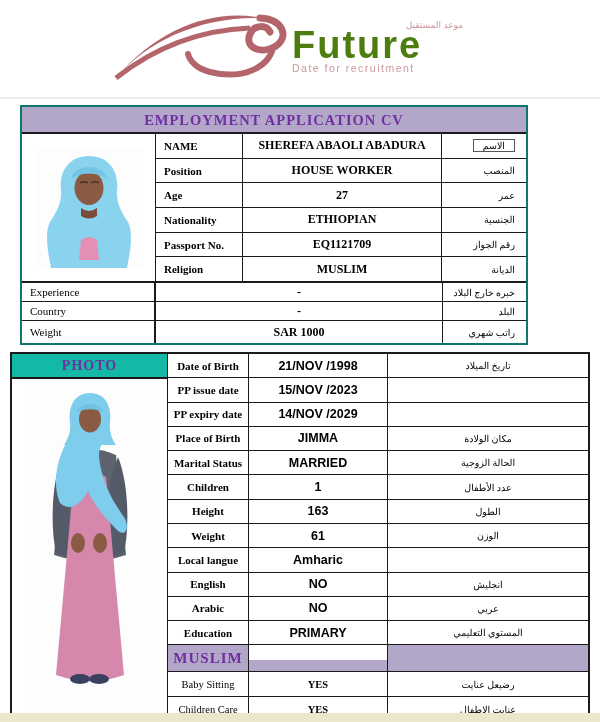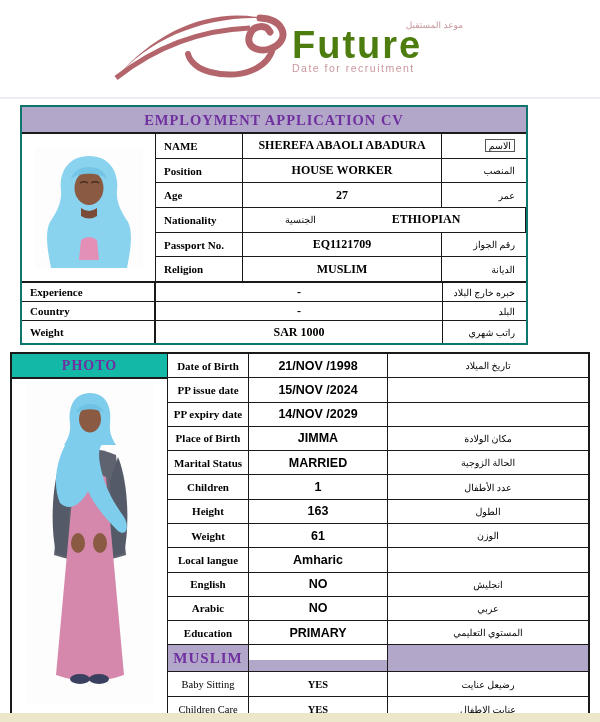--- a/index.html
+++ b/index.html
@@ -21,25 +21,25 @@
                text-align:center; font-weight:bold; font-size:14.5px; letter-spacing:1px; color:#7030a0; }
   .t1-body { display:flex; height:147px; }
   .t1-photo { width:134px; border-right:1px solid #1a1a1a; display:flex; align-items:center; justify-content:center; }
   .t1-rows { flex:1; display:flex; flex-direction:column; }
   .r { display:flex; flex:1; border-bottom:1px solid #1a1a1a; }
   .r:last-child { border-bottom:none; }
   .cell { display:flex; align-items:center; overflow:hidden; }
   .t1-rows .lab { width:87px; border-right:1px solid #1a1a1a; font-weight:bold; font-size:11px; padding-left:8px; }
   .t1-rows .val { width:199px; border-right:1px solid #1a1a1a; font-weight:bold; font-size:12px; justify-content:center; }
   .t1-rows .ar  { flex:1; justify-content:flex-end; padding-right:11px; font-size:9.5px; }
-  .name-ar-box { border:1px solid #555; padding:0 3px; }
+  .name-ar-box { border:1px solid #555; padding:0 9px; }
   .t1-bottom { border-top:2px solid #1a1a1a; }
   .t1-bottom .r { height:19px; flex:none; border-bottom:1px solid #1a1a1a; }
   .t1-bottom .r:last-child { height:22px; border-bottom:none; }
-  .t1-bottom .lab { width:134px; border-right:2px solid #1a1a1a; font-weight:bold; font-size:11px; padding-left:8px; }
+  .t1-bottom .lab { width:134px; border-right:2px solid #1a1a1a; font-weight:normal; font-size:11px; padding-left:8px; }
   .t1-bottom .val { width:287px; border-right:1px solid #1a1a1a; font-weight:bold; font-size:12px; justify-content:center; }
   .t1-bottom .ar  { flex:1; justify-content:flex-end; padding-right:11px; font-size:9.5px; }
 
   
   .t2 { position:absolute; left:10px; top:352px; width:580px; height:370px;
         border:2px solid #1a1a1a; border-bottom:none; background:#fff; display:flex; }
   .t2-left { width:156px; border-right:1px solid #1a1a1a; display:flex; flex-direction:column; }
   .photo-header { height:25px; line-height:24px; background:#14b8a6; border-bottom:2px solid #1a1a1a;
                   text-align:center; font-weight:bold; font-size:14px; letter-spacing:1px; color:#7030a0; }
   .t2-photo { flex:1; display:flex; justify-content:center; align-items:flex-start; padding-top:6px; background:#fff; }
@@ -112,22 +112,22 @@
           <div class="cell val">HOUSE WORKER</div>
           <div class="cell ar">المنصب</div>
         </div>
         <div class="r">
           <div class="cell lab">Age</div>
           <div class="cell val">27</div>
           <div class="cell ar">عمر</div>
         </div>
         <div class="r">
           <div class="cell lab">Nationality</div>
+          <div class="cell val">ETHIOPIAN</div>
           <div class="cell ar">الجنسية</div>
-          <div class="cell val">ETHIOPIAN</div>
         </div>
         <div class="r">
           <div class="cell lab">Passport No.</div>
           <div class="cell val">EQ1121709</div>
           <div class="cell ar">رقم الجواز</div>
         </div>
         <div class="r">
           <div class="cell lab">Religion</div>
           <div class="cell val">MUSLIM</div>
           <div class="cell ar">الديانة</div>
@@ -184,21 +184,21 @@
 
     <div class="t2-right">
       <div class="t2-rows">
         <div class="r">
           <div class="cell lab">Date of Birth</div>
           <div class="cell val">21/NOV /1998</div>
           <div class="cell ar">تاريخ الميلاد</div>
         </div>
         <div class="r">
           <div class="cell lab">PP issue date</div>
-          <div class="cell val">15/NOV /2024</div>
+          <div class="cell val">15/NOV /2023</div>
           <div class="cell ar"></div>
         </div>
         <div class="r">
           <div class="cell lab">PP expiry date</div>
           <div class="cell val">14/NOV /2029</div>
           <div class="cell ar"></div>
         </div>
         <div class="r">
           <div class="cell lab">Place of Birth</div>
           <div class="cell val">JIMMA</div>

